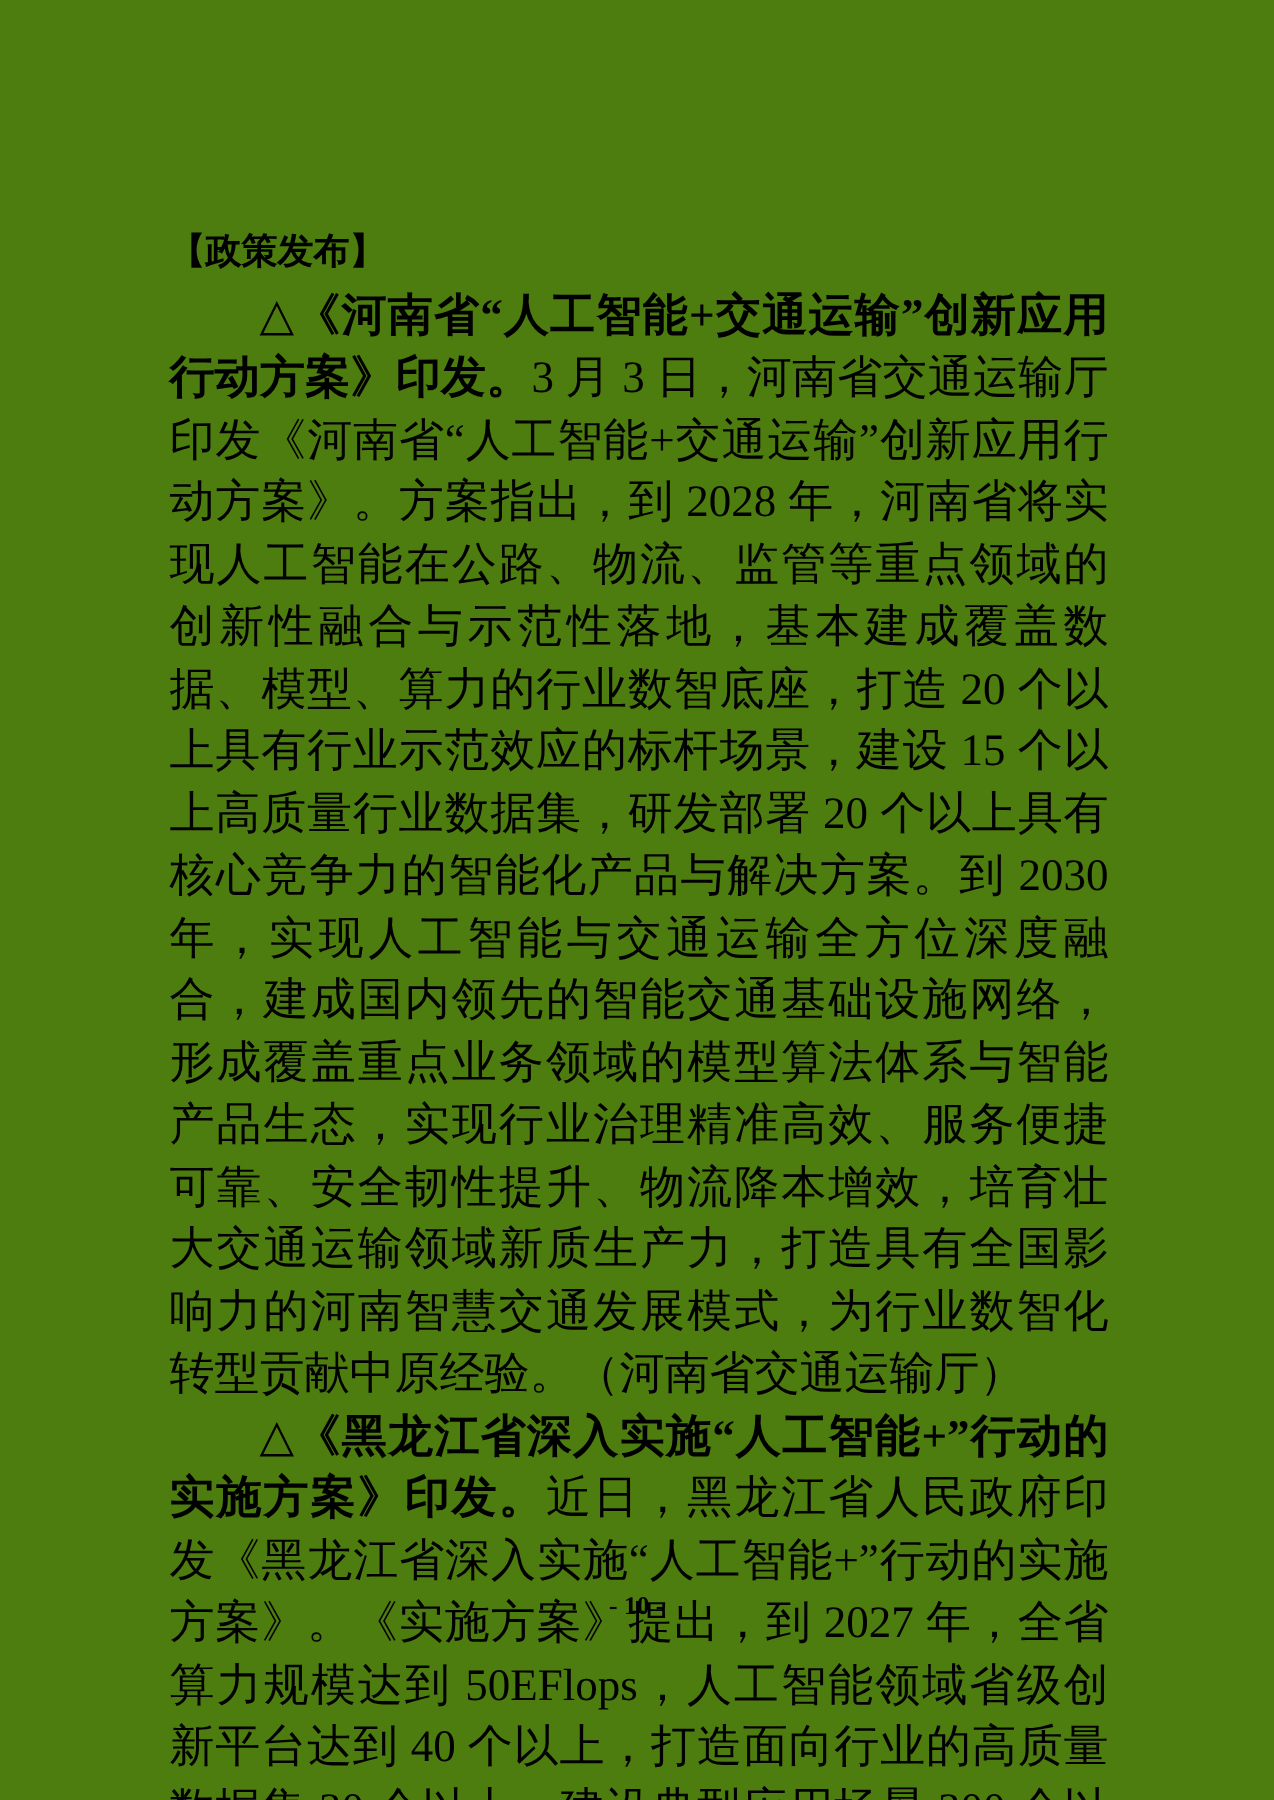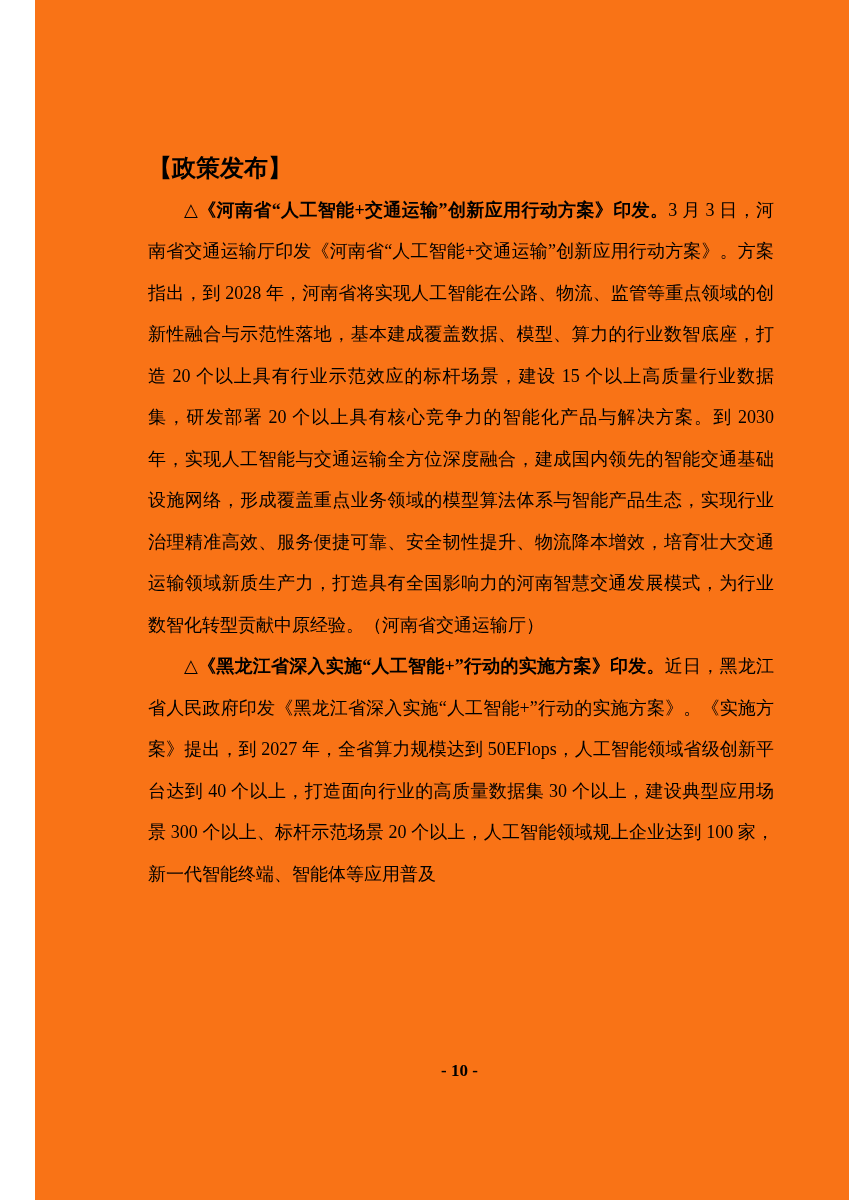--- a/index.html
+++ b/index.html
@@ -11,39 +11,38 @@
     width: 849px;
     height: 1200px;
     position: relative;
     overflow: hidden;
     font-family: "Liberation Serif", "DejaVu Serif", serif;
     color: #000000;
   }
   .doc-page {
     position: absolute;
     inset: 0;
-    background: #f97316;
-    margin-left: 35px;
+    background: #4d7c0f;
   }
   .doc-content {
     position: absolute;
     left: 113px;
     top: 148px;
     width: 626px;
   }
   .section-header {
     font-size: 24px;
     font-weight: bold;
     line-height: 41.5px;
     margin: 0;
     text-align: left;
   }
   .doc-paragraph {
     margin: 0;
-    font-size: 18px;
+    font-size: 30px;
     line-height: 41.5px;
     text-align: justify;
     text-justify: inter-character;
     text-indent: 2em;
     word-break: normal;
   }
   .doc-paragraph .lead {
     font-weight: bold;
   }
   .page-footer {

